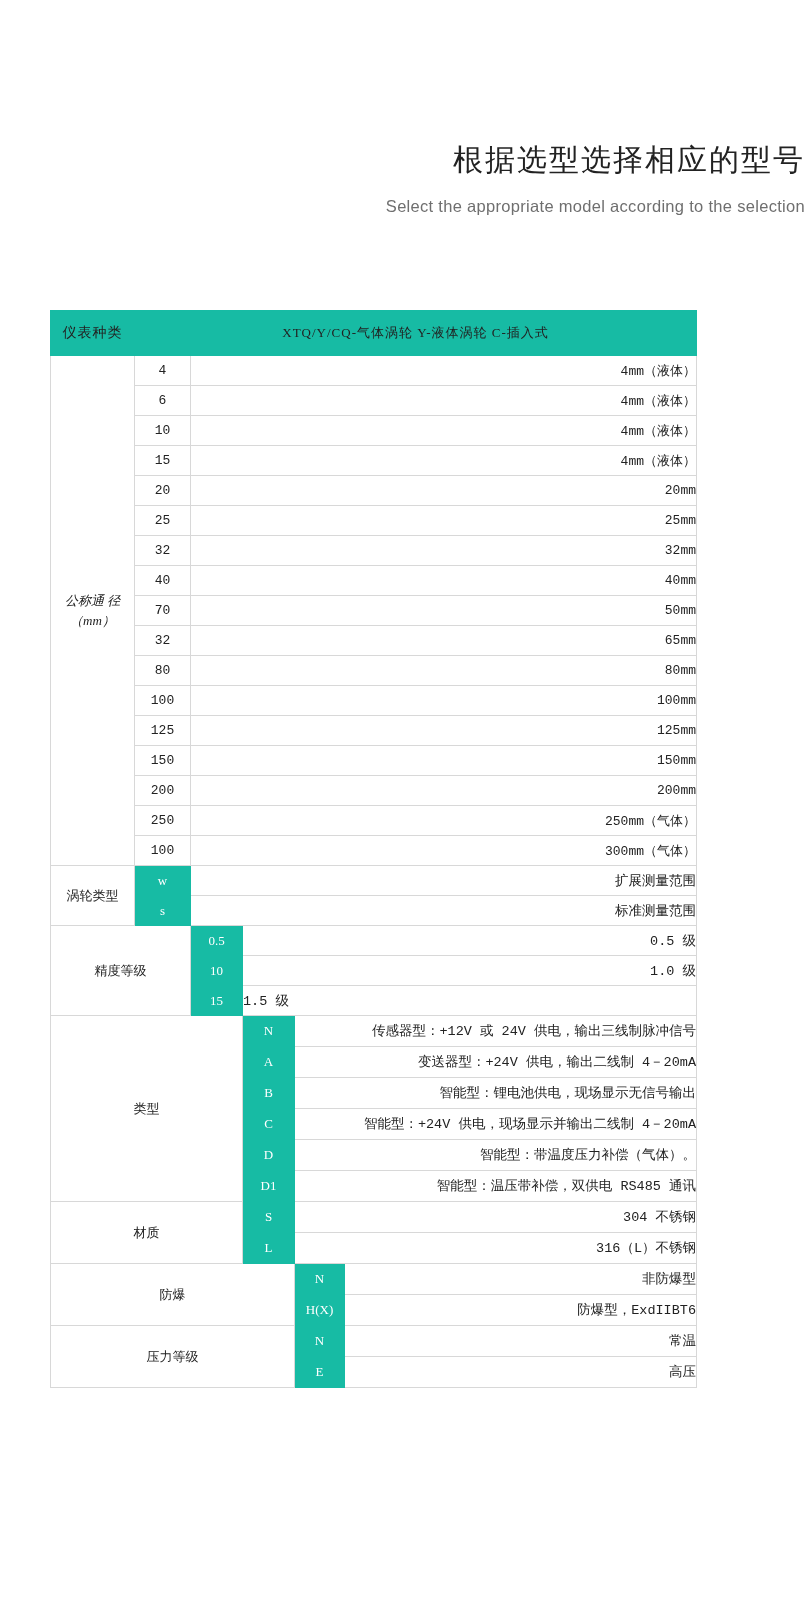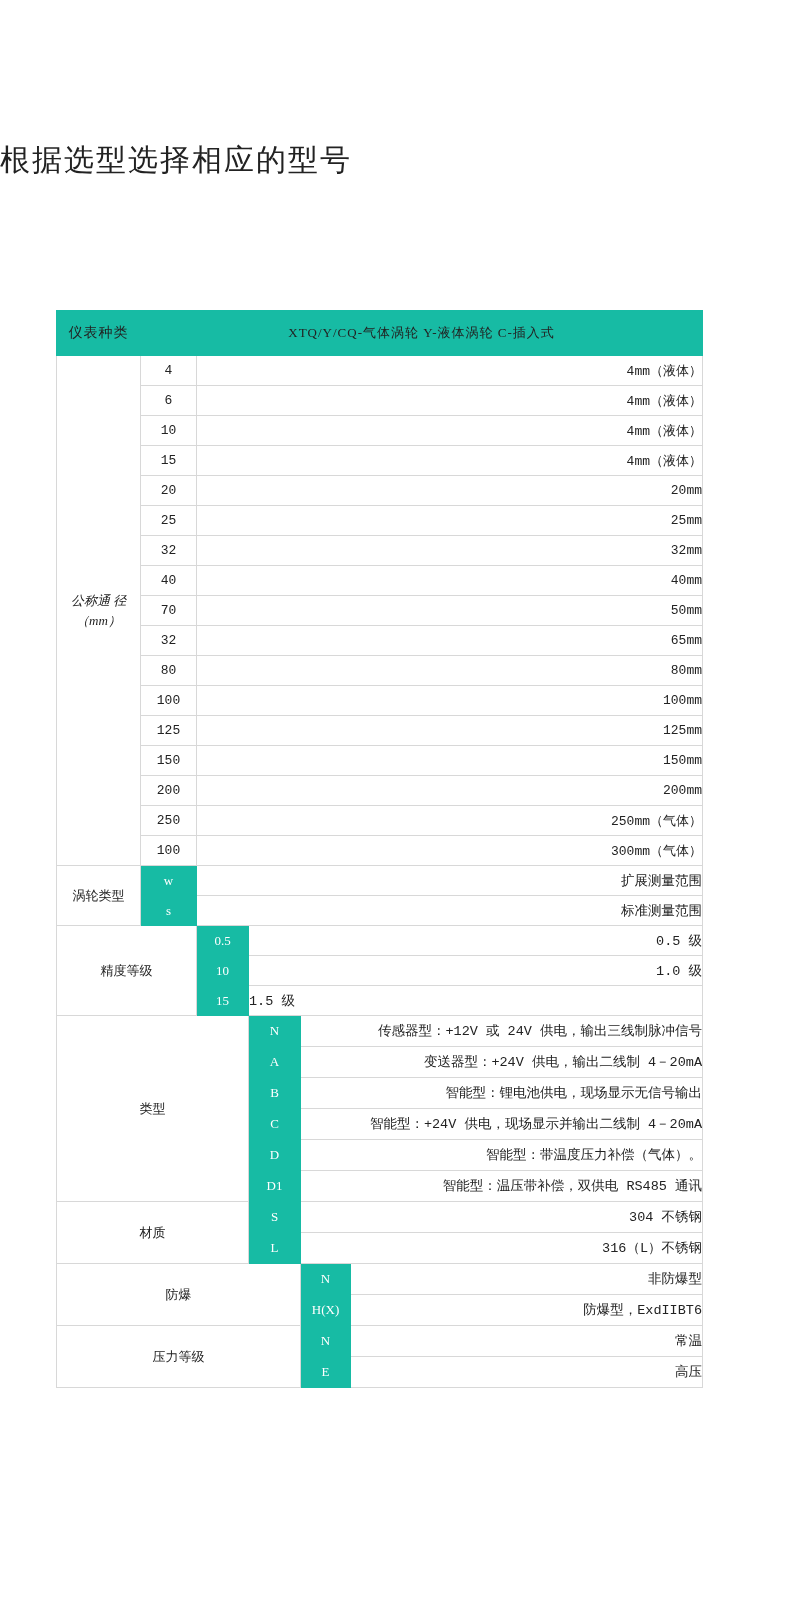--- a/index.html
+++ b/index.html
@@ -14,42 +14,42 @@
     color: #222222;
     position: relative;
     overflow: hidden;
   }
   .page {
     width: 805px;
     height: 1600px;
     position: relative;
   }
   .header {
-    text-align: left;
+    text-align: right;
     padding-top: 140px;
   }
   .title-cn {
     font-family: "Liberation Serif", serif;
     font-size: 30px;
     letter-spacing: 2px;
     color: #222222;
     font-weight: normal;
     margin: 0;
   }
   .title-en {
     font-family: "Liberation Sans", sans-serif;
     font-size: 16.5px;
     color: #6f6f6f;
     margin-top: 16px;
     letter-spacing: 0.3px;
   }
 
   .table-wrap {
     position: absolute;
-    left: 56px;
+    left: 50px;
     top: 310px;
     width: 646px;
   }
   table.spec {
     border-collapse: collapse;
     width: 646px;
     table-layout: fixed;
   }
   table.spec td {
     border: 1px solid #d8d8d8;
@@ -113,20 +113,21 @@
   }
   .nb-bottom { border-bottom: none !important; font-style: italic; }
 </style>
 </head>
 <body>
 
 <div class="page">
 
   <div class="header">
     <div class="title-cn">根据选型选择相应的型号</div>
+    <div class="title-en">Select the appropriate model according to the selection</div>
   </div>
 
   <div class="table-wrap">
     <table class="spec">
       <colgroup>
         <col style="width:84px">
         <col style="width:56px">
         <col style="width:52px">
         <col style="width:52px">
         <col style="width:50px">

